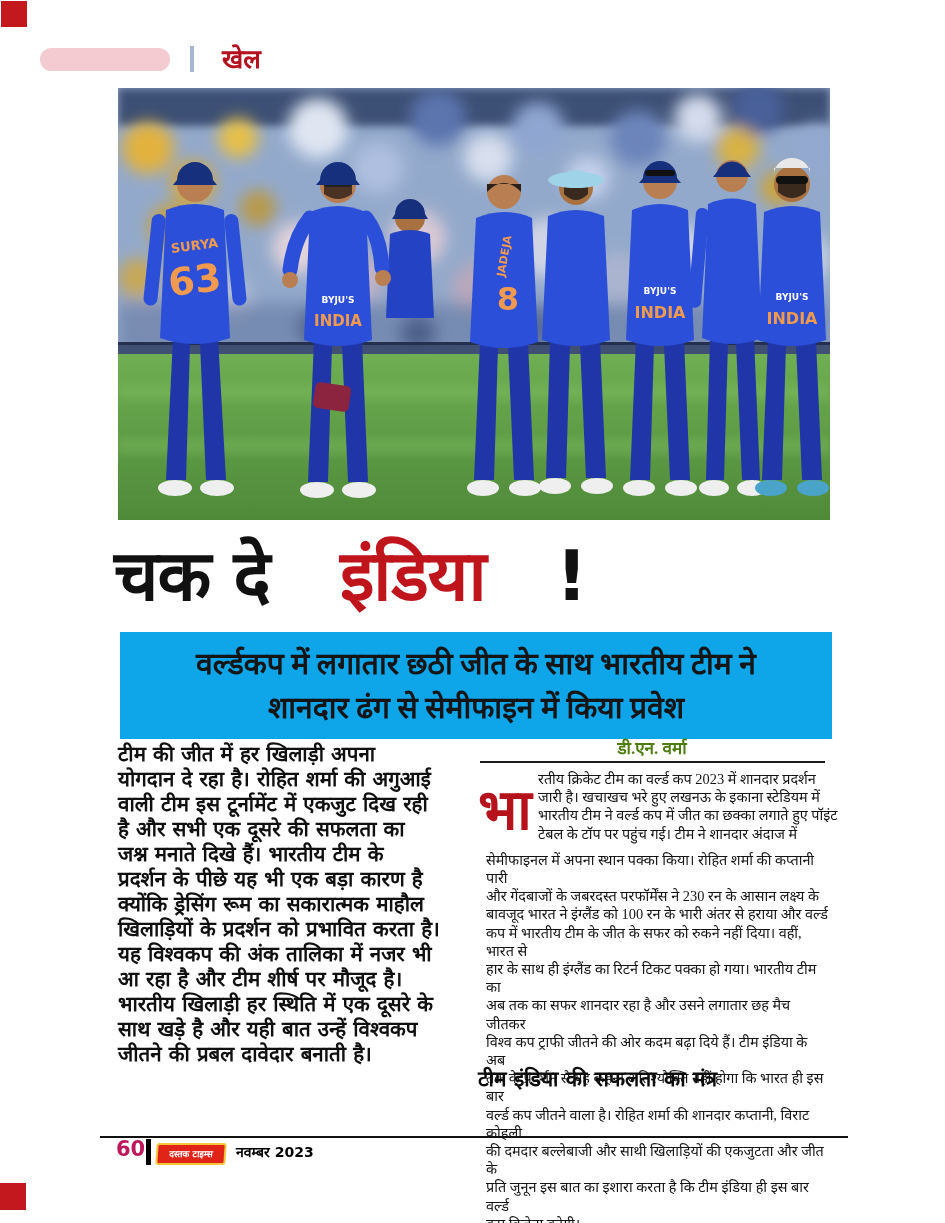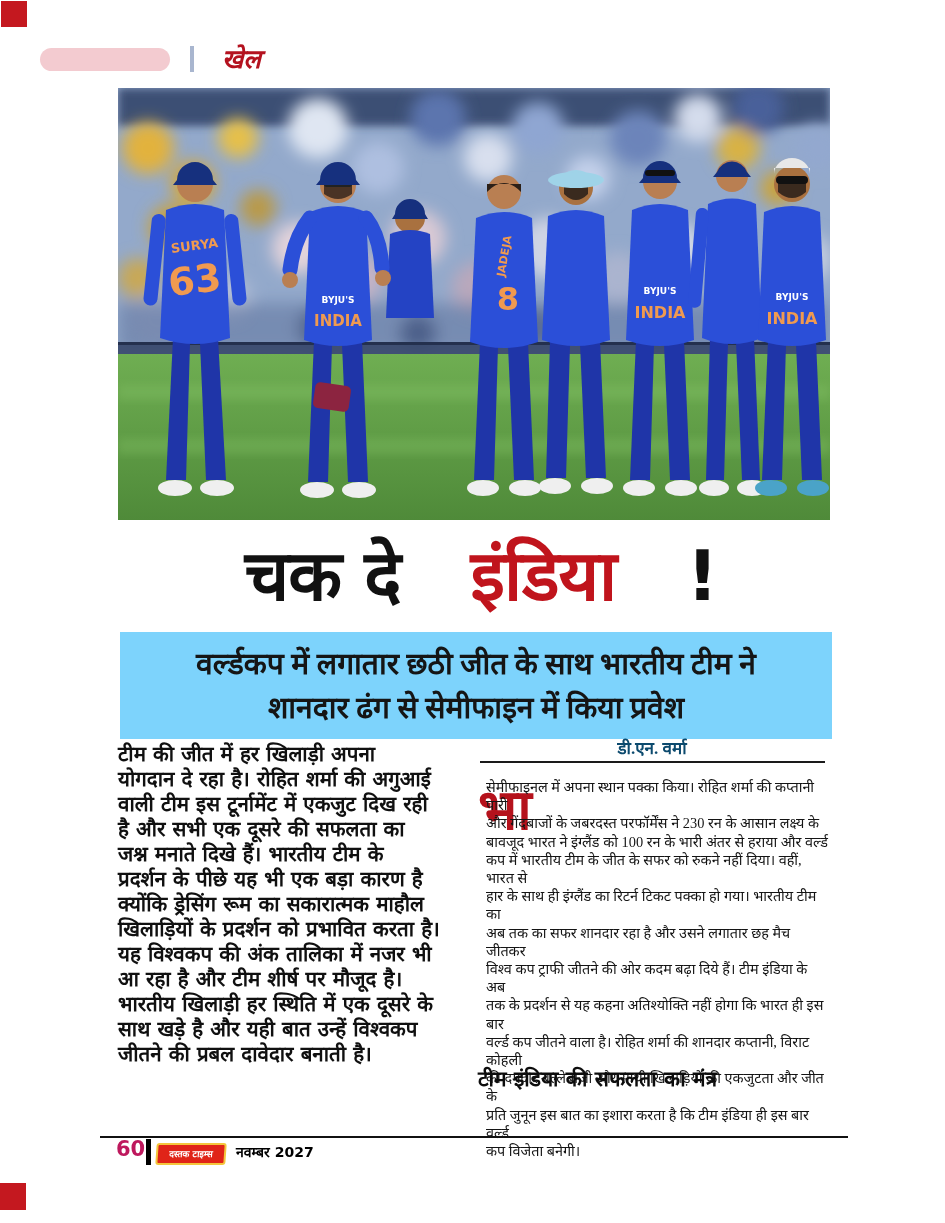--- a/index.html
+++ b/index.html
@@ -6,39 +6,39 @@
   #page{position:relative;width:945px;height:1223px;background:#ffffff;overflow:hidden;
         font-family:"Liberation Serif","DejaVu Serif",serif;}
   .abs{position:absolute;}
   .lines{white-space:pre-line;}
 
   
   .corner-mark{background:#c4181f;}
   .tab-pill{left:40px;top:48px;width:130px;height:23px;border-radius:12px;background:#f3cbd0;}
   .tab-bar{left:190px;top:46px;width:4px;height:26px;background:#a9b6cf;}
   .section-label{left:222px;top:40px;font-family:"DejaVu Sans",sans-serif;
-                 font-size:26px;font-weight:bold;color:#b4121f;font-style:italic;}
+                 font-size:26px;font-weight:bold;color:#b4121f;}
 
   
   .photo{left:118px;top:88px;width:712px;height:432px;background:#8ea6c8;}
 
   
-  .headline{left:125px;top:528px;width:712px;text-align:center;
+  .headline{left:114px;top:528px;width:712px;text-align:left;
             font-family:"DejaVu Sans",sans-serif;font-weight:800;font-size:70px;
             line-height:96px;color:#111;letter-spacing:-1px;}
   .headline .red{color:#c0141c;}
 
   
-  .subtitle-box{left:120px;top:632px;width:712px;height:107px;background:#7dd3fc;}
+  .subtitle-box{left:120px;top:632px;width:712px;height:107px;background:#0ea5e9;}
   .subtitle-text{left:0;top:10px;width:712px;text-align:center;
                  font-weight:bold;font-size:30px;line-height:44px;color:#151515;}
 
   
   .byline{left:478px;top:736px;width:348px;text-align:center;font-weight:bold;
-          font-size:17px;color:#0c4a6e;}
+          font-size:17px;color:#4d7c0f;}
   .byline-rule{left:480px;top:761px;width:345px;height:2px;background:#1a1a1a;}
 
   
   .left-col{left:118px;top:742px;width:335px;font-family:"DejaVu Sans",sans-serif;
             font-weight:bold;font-size:20.5px;line-height:25px;color:#101010;}
 
   
   .right-col{left:478px;top:770px;width:360px;font-size:14.4px;line-height:18.2px;color:#141414;}
   .dropcap{left:478px;top:774px;width:56px;height:72px;color:#b5121c;
            font-family:"DejaVu Sans",sans-serif;font-weight:800;font-size:56px;line-height:72px;}
@@ -261,34 +261,38 @@
 क्योंकि ड्रेसिंग रूम का सकारात्मक माहौल
 खिलाड़ियों के प्रदर्शन को प्रभावित करता है।
 यह विश्वकप की अंक तालिका में नजर भी
 आ रहा है और टीम शीर्ष पर मौजूद है।
 भारतीय खिलाड़ी हर स्थिति में एक दूसरे के
 साथ खड़े है और यही बात उन्हें  विश्वकप
 जीतने की प्रबल दावेदार बनाती है।</div>
 
   <div class="abs dropcap">भा</div>
   <div class="abs right-col">
+    <div class="para1 lines">रतीय क्रिकेट टीम का वर्ल्ड कप 2023 में शानदार प्रदर्शन
+जारी है। खचाखच भरे हुए लखनऊ के इकाना स्टेडियम में
+भारतीय टीम ने वर्ल्ड कप में जीत का छक्का लगाते हुए पॉइंट
+टेबल के टॉप पर पहुंच गई। टीम ने शानदार अंदाज में</div>
     <div class="para2 lines">सेमीफाइनल में अपना स्थान पक्का किया। रोहित शर्मा की कप्तानी पारी
 और गेंदबाजों के जबरदस्त परफॉर्मेंस ने 230 रन के आसान लक्ष्य के
 बावजूद भारत ने इंग्लैंड को 100 रन के भारी अंतर से हराया और वर्ल्ड
 कप में भारतीय टीम के जीत के सफर को रुकने नहीं दिया। वहीं, भारत से
 हार के साथ ही इंग्लैंड का रिटर्न टिकट पक्का हो गया। भारतीय टीम का
 अब तक का सफर शानदार रहा है और उसने लगातार छह मैच जीतकर
 विश्व कप ट्राफी जीतने की ओर कदम बढ़ा दिये हैं। टीम इंडिया के अब
 तक के प्रदर्शन से यह कहना अतिश्योक्ति नहीं होगा कि भारत ही इस बार
 वर्ल्ड कप जीतने वाला है। रोहित शर्मा की शानदार कप्तानी, विराट कोहली
 की दमदार बल्लेबाजी और साथी खिलाड़ियों की एकजुटता और जीत के
 प्रति जुनून इस बात का इशारा करता है कि टीम इंडिया ही इस बार वर्ल्ड
 कप विजेता बनेगी।</div>
   </div>
   <div class="abs subheading">टीम इंडिया की सफलता का मंत्र</div>
 
   <div class="abs footer-rule"></div>
   <div class="abs footer-pagenum">60</div>
   <div class="abs footer-bar"></div>
   <div class="abs footer-logo">दस्तक टाइम्स</div>
-  <div class="abs footer-date">नवम्बर 2027</div>
+  <div class="abs footer-date">नवम्बर 2023</div>
 
 </div>
 
 </body></html>

